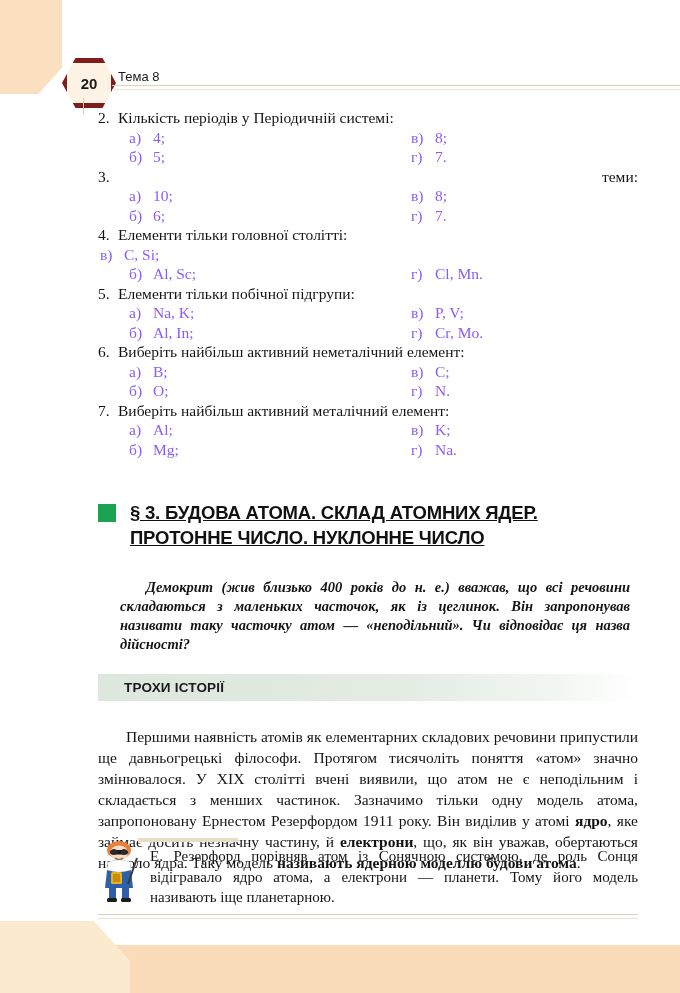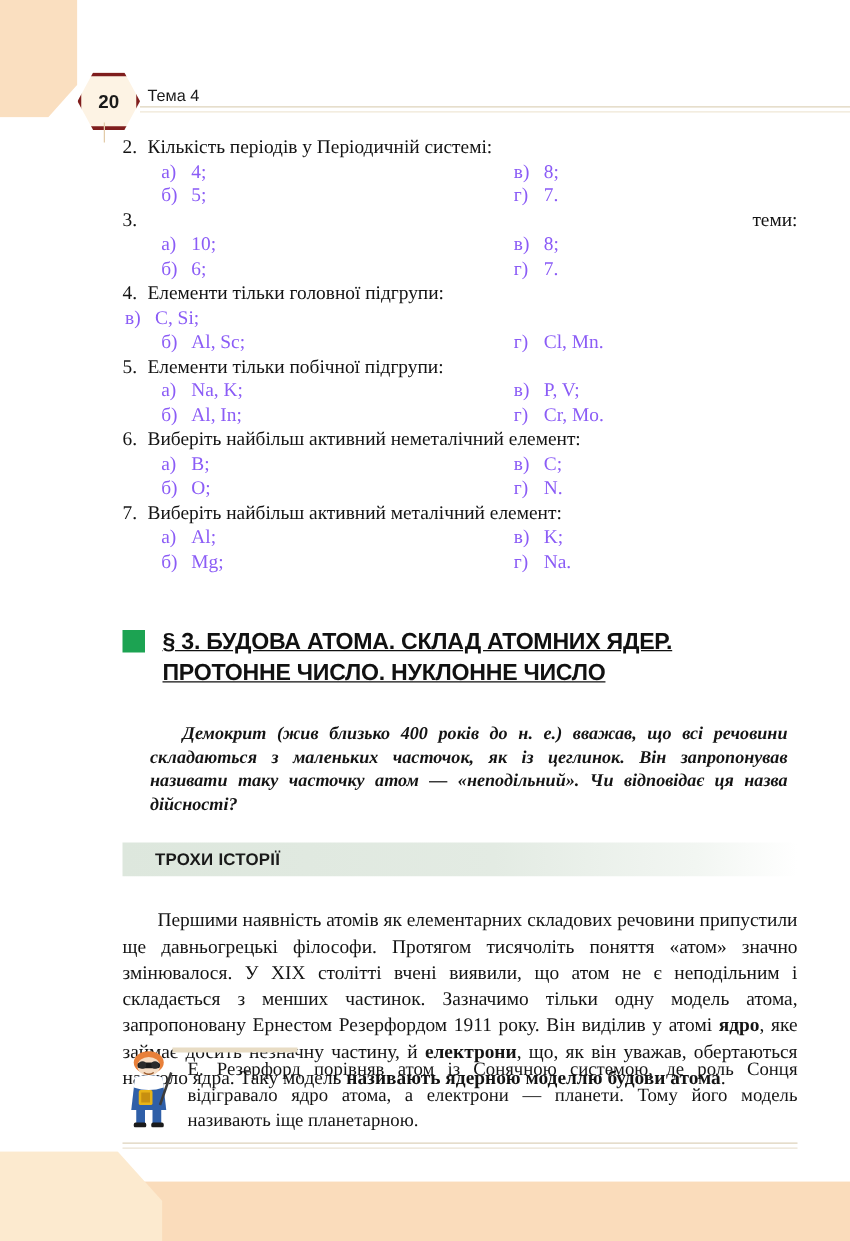--- a/index.html
+++ b/index.html
@@ -42,21 +42,21 @@
   .page-header {
     position: absolute;
     left: 0; top: 58px;
     width: 680px; height: 40px;
   }
   .hex {
     position: absolute;
     left: 62px; top: 0;
     width: 44px; height: 40px;
     background: #fdf3e4;
-    border: 3px solid #7f1d1d;
+    border: 5px solid #7f1d1d;
     clip-path: polygon(25% 0, 75% 0, 100% 50%, 75% 100%, 25% 100%, 0 50%);
     display: flex;
     align-items: center;
     justify-content: center;
   }
   .hex-num {
     font-family: "Liberation Sans", sans-serif;
     font-weight: bold;
     font-size: 15px;
     color: #1a1a1a;
@@ -239,21 +239,21 @@
 
 <div class="corner-top"></div>
 <div class="corner-bottom-back"></div>
 <div class="corner-bottom-front"></div>
 
 <div class="page-header">
   <div class="hex">
     <span class="hex-num">20</span>
   </div>
   <div class="hex-stem"></div>
-  <div class="header-title">Тема 4</div>
+  <div class="header-title">Тема 8</div>
   <div class="header-rule"></div>
   <div class="header-rule2"></div>
 </div>
 
 <div class="questions" id="question-list">
     <div class="q-item">
       <div class="q-text"><span class="q-num">2.</span><span>Кількість періодів у Періодичній системі:</span></div>
       <div class="opt-row">
         <div class="opt-left"><span class="opt-key">а)</span><span>4;</span></div>
         <div class="opt-right"><span class="opt-key">в)</span><span>8;</span></div>
@@ -269,21 +269,21 @@
       <div class="opt-row">
         <div class="opt-left"><span class="opt-key">а)</span><span>10;</span></div>
         <div class="opt-right"><span class="opt-key">в)</span><span>8;</span></div>
       </div>
       <div class="opt-row">
         <div class="opt-left"><span class="opt-key">б)</span><span>6;</span></div>
         <div class="opt-right"><span class="opt-key">г)</span><span>7.</span></div>
       </div>
     </div>
     <div class="q-item">
-      <div class="q-text"><span class="q-num">4.</span><span>Елементи тільки головної підгрупи:</span></div>
+      <div class="q-text"><span class="q-num">4.</span><span>Елементи тільки головної столітті:</span></div>
       <div class="opt-row">
         <div class="opt-right"><span class="opt-key">в)</span><span>C, Si;</span></div>
       </div>
       <div class="opt-row">
         <div class="opt-left"><span class="opt-key">б)</span><span>Al, Sc;</span></div>
         <div class="opt-right"><span class="opt-key">г)</span><span>Cl, Mn.</span></div>
       </div>
     </div>
     <div class="q-item">
       <div class="q-text"><span class="q-num">5.</span><span>Елементи тільки побічної підгрупи:</span></div>

